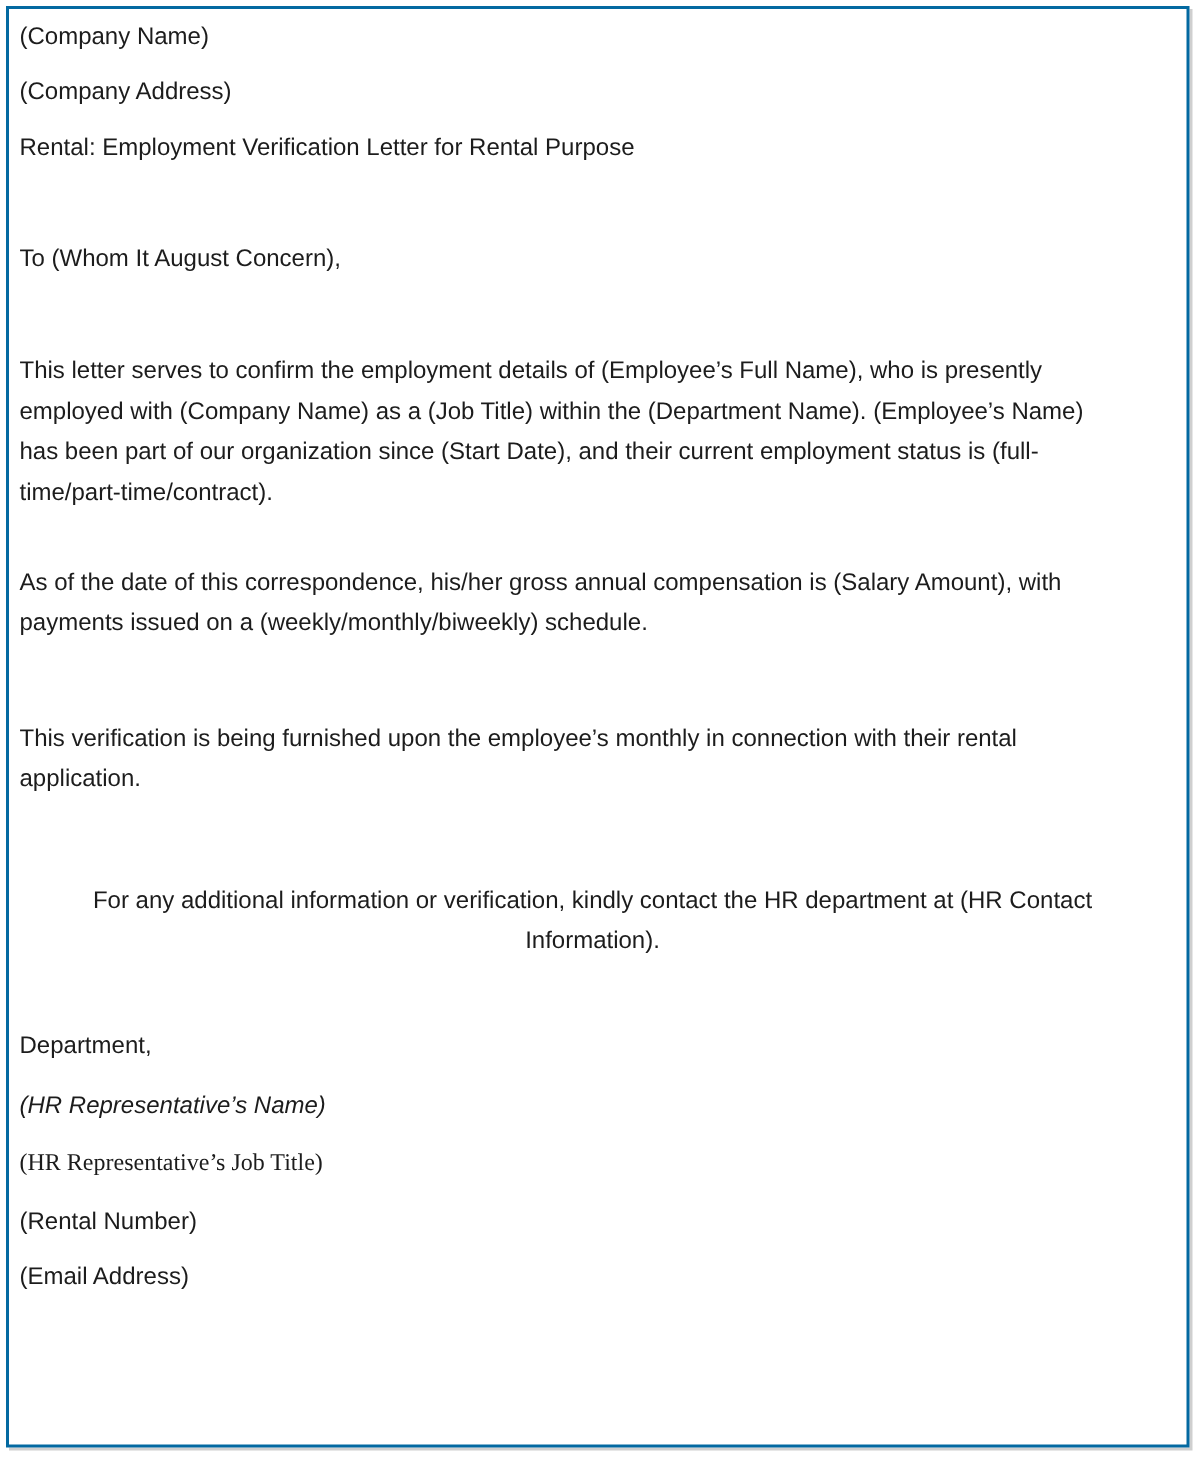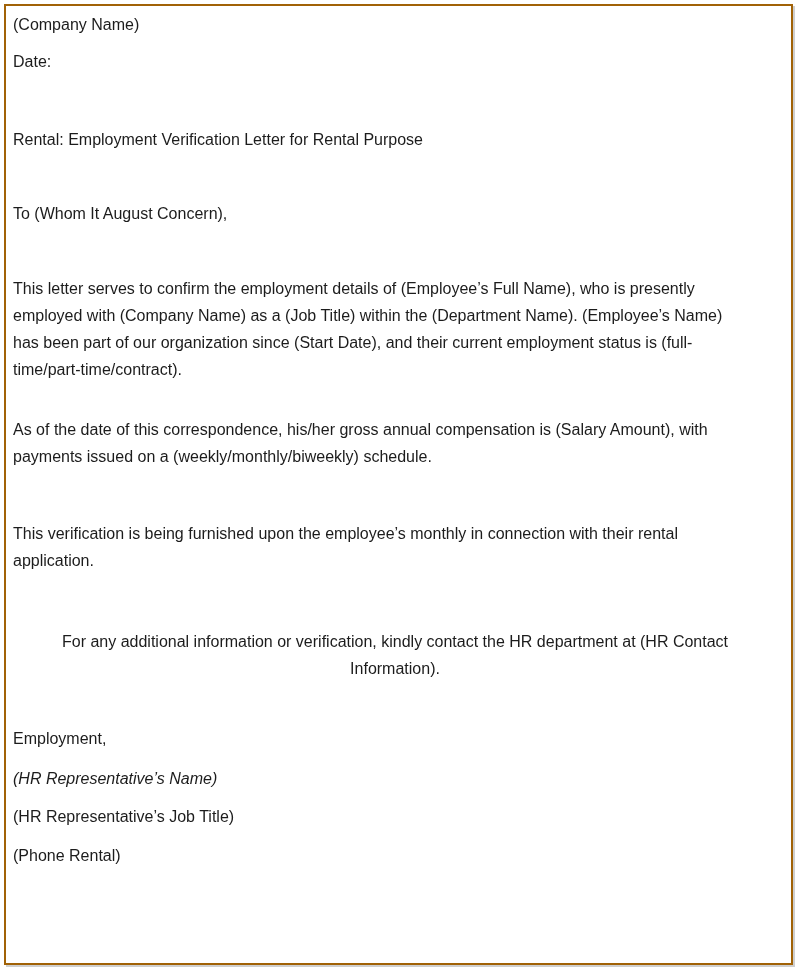--- a/index.html
+++ b/index.html
@@ -14,67 +14,68 @@
     font-family: "Liberation Sans", sans-serif;
     color: #1c1c1c;
   }
   .page {
     position: absolute;
     top: 4px;
     left: 4px;
     width: 789px;
     height: 961px;
     box-sizing: border-box;
-    border: 2px solid #a16207;
+    border: 2px solid #0369a1;
     background: #ffffff;
     box-shadow: 2px 2px 0 #cfcfcf;
     padding: 5px 14px 0 7px;
     overflow: hidden;
   }
   .page p {
     margin: 0;
     font-size: 16px;
     line-height: 27px;
     white-space: pre-line;
   }
   
   .mb10 { margin-bottom: 10px !important; }
   .mb11 { margin-bottom: 11px !important; font-style: italic; }
-  .mb12 { margin-bottom: 12px !important; }
+  .mb12 { margin-bottom: 12px !important; font-family: Liberation Serif, serif; }
   .mb13 { margin-bottom: 13px !important; }
   .mb33 { margin-bottom: 33px !important; }
   .mb43 { margin-bottom: 43px !important; text-align: center; }
   .mb47 { margin-bottom: 47px !important; }
   .mb48 { margin-bottom: 48px !important; }
   .mb50 { margin-bottom: 50px !important; }
   .mb51 { margin-bottom: 51px !important; }
   .mb54 { margin-bottom: 54px !important; }
 </style>
 </head>
 <body>
 
 <div class="page">
   <p class="mb10">(Company Name)</p>
-  <p class="mb51">Date:</p>
+  <p class="mb10">(Company Address)</p>
 
   <p class="mb47">Rental: Employment Verification Letter for Rental Purpose</p>
 
   <p class="mb48">To (Whom It August Concern),</p>
 
   <p class="mb33">This letter serves to confirm the employment details of (Employee’s Full Name), who is presently
 employed with (Company Name) as a (Job Title) within the (Department Name). (Employee’s Name)
 has been part of our organization since (Start Date), and their current employment status is (full-
 time/part-time/contract).</p>
 
   <p class="mb50">As of the date of this correspondence, his/her gross annual compensation is (Salary Amount), with
 payments issued on a (weekly/monthly/biweekly) schedule.</p>
 
   <p class="mb54">This verification is being furnished upon the employee’s monthly in connection with their rental
 application.</p>
 
   <p class="mb43">For any additional information or verification, kindly contact the HR department at (HR Contact
 Information).</p>
 
-  <p class="mb13">Employment,</p>
+  <p class="mb13">Department,</p>
   <p class="mb11">(HR Representative’s Name)</p>
   <p class="mb12">(HR Representative’s Job Title)</p>
-  <p class="mb10">(Phone Rental)</p>
+  <p class="mb10">(Rental Number)</p>
+  <p>(Email Address)</p>
 </div>
 
 </body></html>

